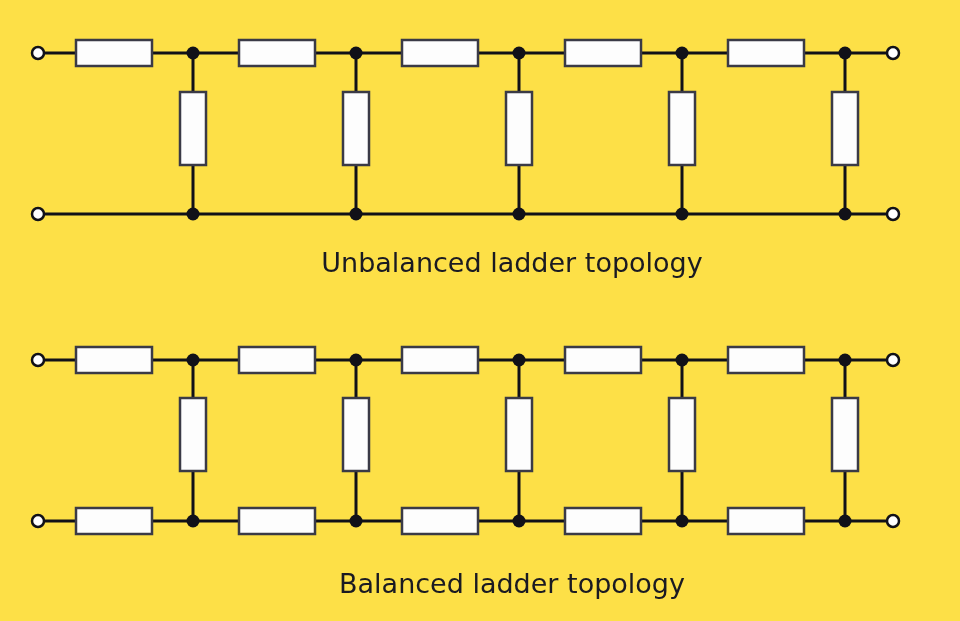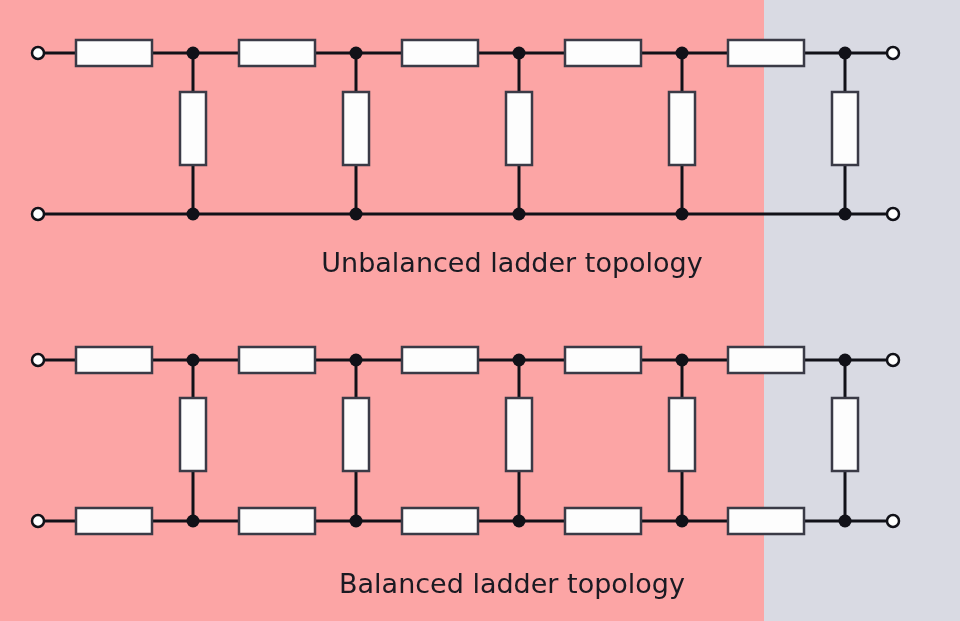--- a/index.html
+++ b/index.html
@@ -8,23 +8,23 @@
   }
   body {
     width: 960px;
     height: 621px;
     background: #d9dae3;
     font-family: "DejaVu Sans", sans-serif;
     overflow: hidden;
   }
   #stage {
     position: relative;
-    width: 764px;
+    width: 960px;
     height: 621px;
-    background: #fca5a5;
+    background: #fde047;
   }
   svg.diagram {
     display: block;
     position: absolute;
     left: 0;
     top: 0;
     width: 960px;
     height: 621px;
   }
   .wire {

